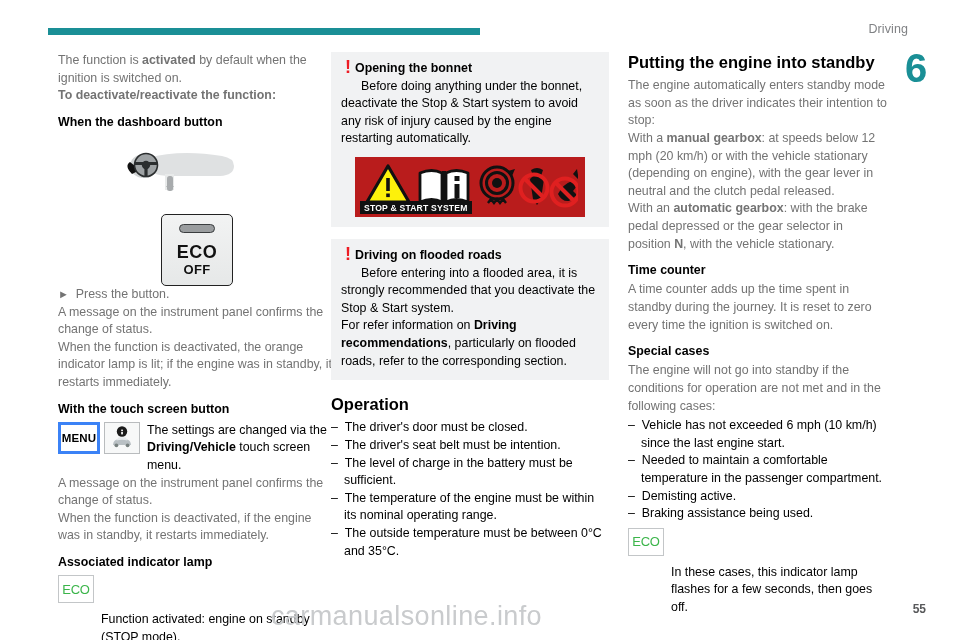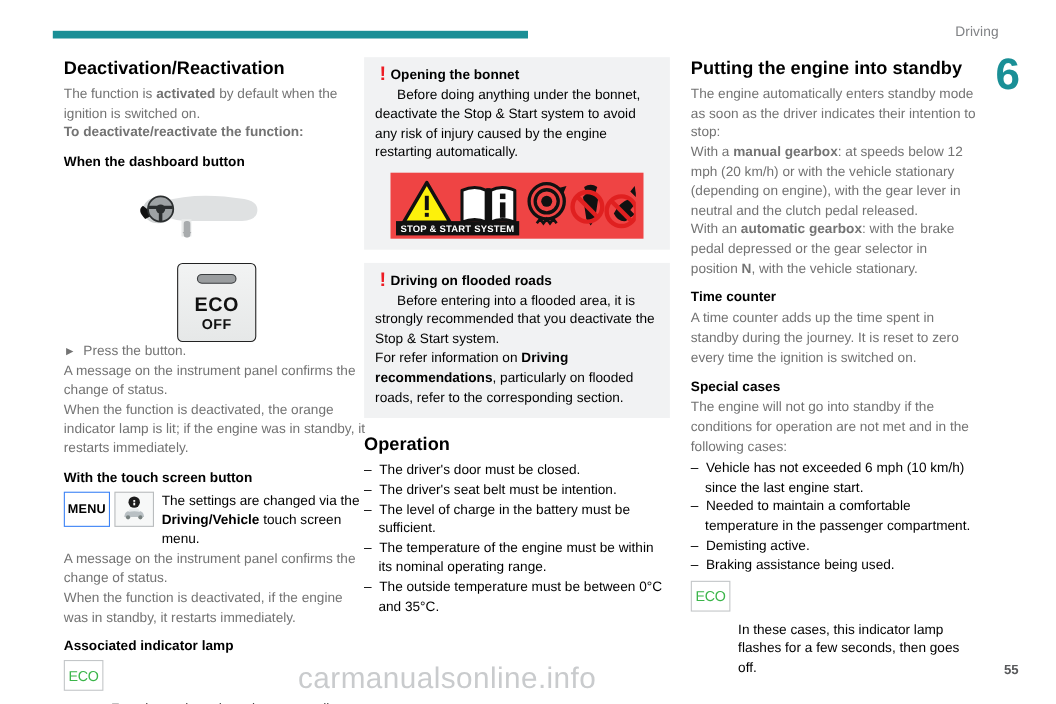--- a/index.html
+++ b/index.html
@@ -76,21 +76,21 @@
   .eco-led {
     width:36px; height:9px; border-radius:5px;
     background:#9a9d9f; border:1.3px solid #3a3d3f;
   }
   .eco-txt { font-size:18px; font-weight:bold; letter-spacing:.5px; margin-top:9px; color:#111; }
   .off-txt { font-size:13px; font-weight:bold; letter-spacing:.4px; margin-top:-1px; color:#111;}
 
   
   .icon-row { display:flex; align-items:flex-start; margin-top:5px; }
   .menu-box {
-    width:42px; height:32px; border:1px solid #3b82f6; background:#fff;
+    width:42px; height:32px; border:3px solid #3b82f6; background:#fff;
     display:flex; align-items:center; justify-content:center; flex:none;
   }
   .menu-box span { font-size:11.5px; font-weight:bold; color:#000; letter-spacing:.2px; }
   .veh-box {
     width:36px; height:32px; border:1px solid #b9bcbe; background:#f7f8f8;
     margin-left:4px; display:flex; align-items:center; justify-content:center; flex:none;
   }
   .icon-row-txt { font-size:12.4px; line-height:1.42; margin-left:7px; }
 
   
@@ -111,21 +111,21 @@
     color:#ed1c24; font-size:18px; font-weight:bold; line-height:.95;
     flex:none; width:14px; text-align:center; margin-top:-1px;
   }
   .warn-title { font-size:12.4px; font-weight:bold; line-height:1.42; }
   .warn-body { font-size:12.4px; line-height:1.42; }
   .warn-first { margin-left:20px; }
 
   
   .sticker-wrap { display:flex; justify-content:center; margin-top:9px; }
   .sticker {
-    background:#ef4444; padding:5px 7px 3px 7px; position:relative;
+    background:#b91c1c; padding:5px 7px 3px 7px; position:relative;
     display:flex; align-items:flex-end;
   }
   .sticker-label {
     position:absolute; left:5px; bottom:3px;
     background:#111; color:#fff; font-size:8.6px; font-weight:bold;
     padding:1.5px 4px; letter-spacing:.2px; white-space:nowrap;
   }
 
   
   .watermark {
@@ -141,21 +141,20 @@
 <body>
 
 <div class="page">
 
   <div class="header-rule"></div>
   <div class="header-section">Driving</div>
   <div class="chapter-num">6</div>
 
   <div class="col col-1">
 
-    <h2 class="sec">Deactivation/Reactivation</h2>
 
     <p class="body"><span>The function is </span><span class="bold">activated</span><span> by default when the ignition is switched on.</span></p>
 
     <p class="body bold">To deactivate/reactivate the function:</p>
 
     <h3 class="sub">When the dashboard button</h3>
 
     <div class="dash-illus">
       <svg class="dash-svg" width="140" height="58" viewBox="0 0 140 58">
         <path d="M38 10 Q70 1 112 8 Q124 10 124 18 Q124 27 110 28 L58 28 Q42 27 36 20 Z" fill="#dfe1e2"></path>

